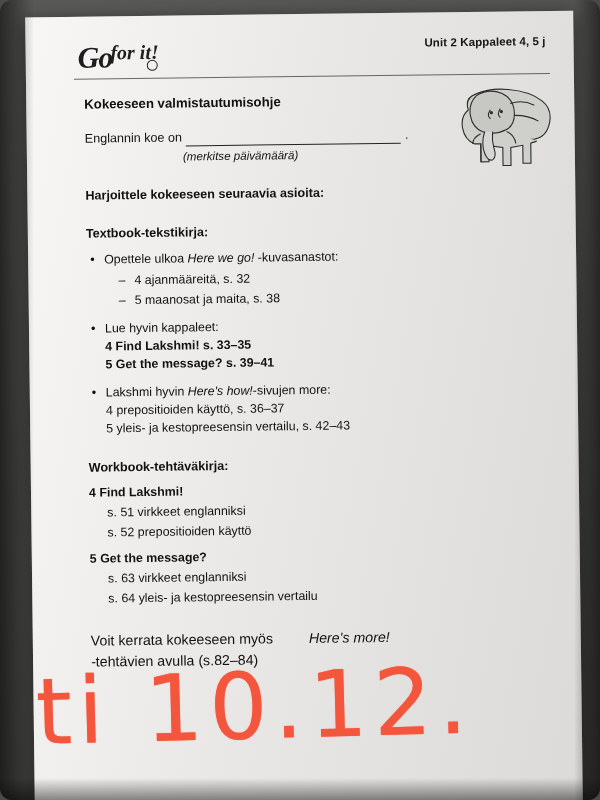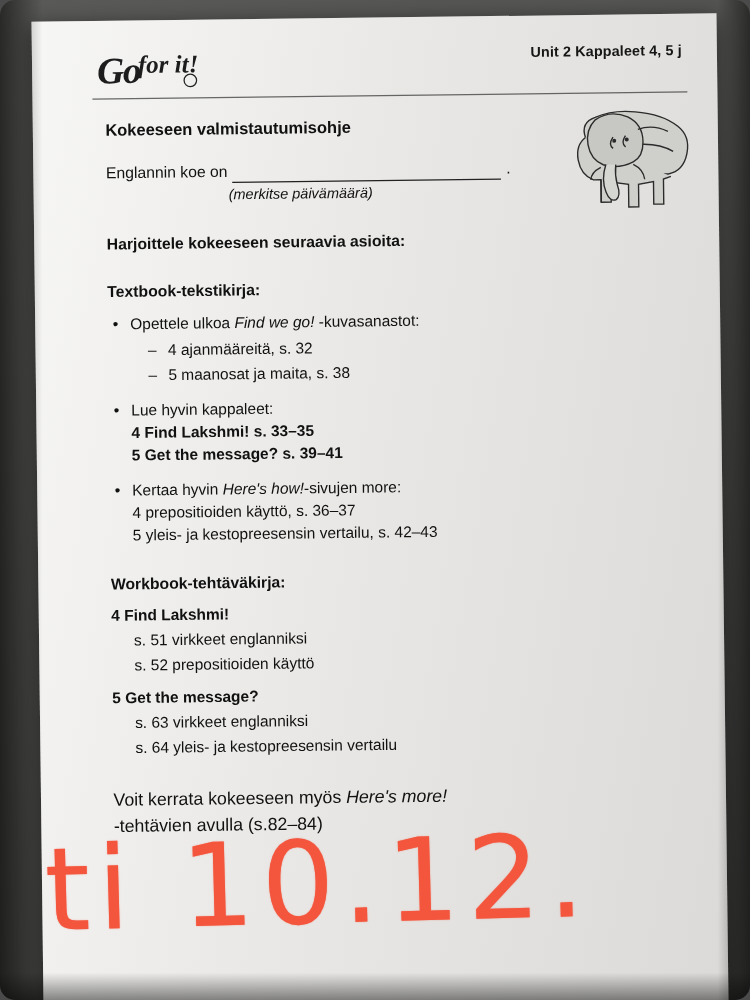--- a/index.html
+++ b/index.html
@@ -188,21 +188,21 @@
   }
   .wb-item {
     padding-left: 18px;
     margin-top: 2px;
   }
   .closing {
     margin-top: 22px;
     font-size: 14.2px;
     line-height: 1.5;
   }
-  .closing .ital { font-style: italic; }
+  .closing .ital { font-style: italic; margin-left: 32px; }
   
   .marker {
     position: absolute;
     left: 36px;
     top: 652px;
     width: 540px;
     height: 120px;
     color: #f4553d;
     font-family: "DejaVu Sans", sans-serif;
     font-size: 92px;
@@ -277,33 +277,33 @@
           <span class="period">.</span>
         </div>
         <div class="merkitse">(merkitse päivämäärä)</div>
 
         <div class="h2">Harjoittele kokeeseen seuraavia asioita:</div>
 
         <div class="h3">Textbook-tekstikirja:</div>
 
         <ul class="bullets">
           <li>
-            <span>Opettele ulkoa </span><span class="ital">Find we go!</span><span> -kuvasanastot:</span>
+            <span>Opettele ulkoa </span><span class="ital">Here we go!</span><span> -kuvasanastot:</span>
             <ul class="sub">
               <li>4 ajanmääreitä, s. 32</li>
               <li>5 maanosat ja maita, s. 38</li>
             </ul>
           </li>
           <li>
             <span>Lue hyvin kappaleet:</span>
             <span class="line bold">4 Find Lakshmi! s. 33–35</span>
             <span class="line bold">5 Get the message? s. 39–41</span>
           </li>
           <li>
-            <span>Kertaa hyvin </span><span class="ital">Here's how!</span><span>-sivujen more:</span>
+            <span>Lakshmi hyvin </span><span class="ital">Here's how!</span><span>-sivujen more:</span>
             <span class="line">4 prepositioiden käyttö, s. 36–37</span>
             <span class="line">5 yleis- ja kestopreesensin vertailu, s. 42–43</span>
           </li>
         </ul>
 
         <div class="h3">Workbook-tehtäväkirja:</div>
 
         <div class="wb-group">
           <div class="wb-head">4 Find Lakshmi!</div>
           <div class="wb-item">s. 51 virkkeet englanniksi</div>

